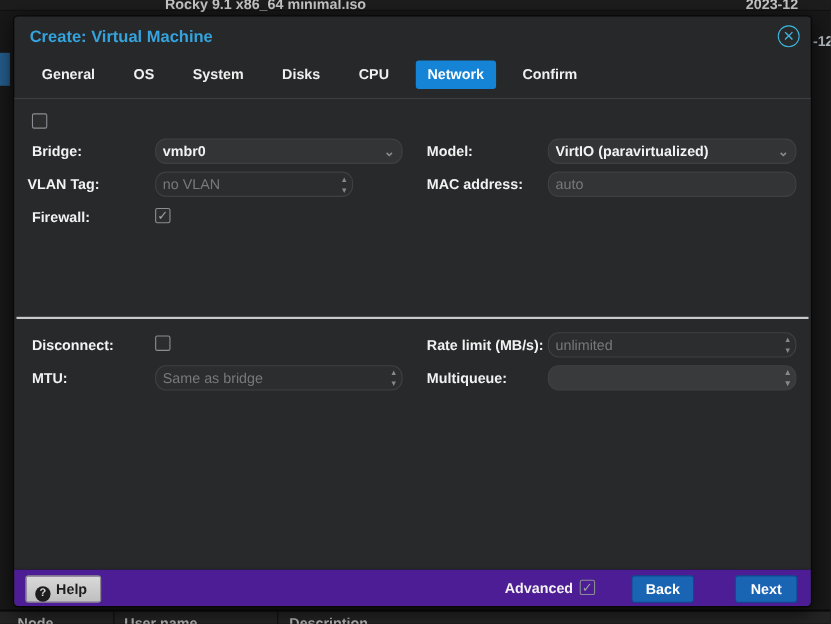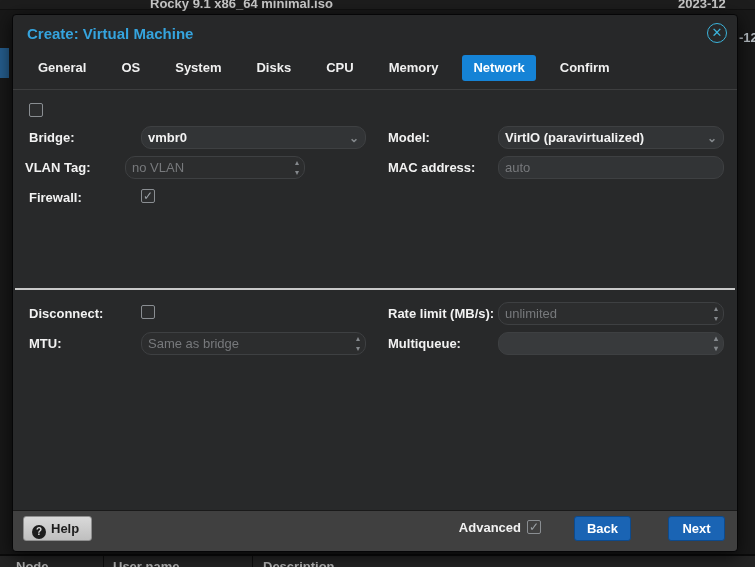--- a/index.html
+++ b/index.html
@@ -47,21 +47,21 @@
   .chev { position:absolute; right:6px; top:4px; color:#85898d; font-size:12px; line-height:14px; }
   .spin { position:absolute; right:5px; top:1px; display:flex; flex-direction:column; color:#85898d;
           font-size:8px; line-height:10px; text-align:center; }
 
   .cb { position:absolute; width:14px; height:14px; border:1px solid #8a8e92; border-radius:2px;
         background:#2c2d2e; color:#9aa0a5; font-size:12px; line-height:13px; text-align:center;
         cursor:pointer; }
 
   .separator { position:absolute; left:2px; right:2px; top:198px; height:2px; background:#c9c9c9; }
 
-  .footer { position:absolute; left:0; right:0; bottom:0; height:41px; background:#404040;
+  .footer { position:absolute; left:0; right:0; bottom:0; height:34px; background:#4c1d95;
             border-top:1px solid #1a1a1a; border-radius:0 0 4px 4px; }
   .help-btn { position:absolute; left:10px; top:5px; height:25px; padding:0 12px 0 8px;
               background:linear-gradient(#d9d9d9,#bfbfbf); border:1px solid #8f8f8f; border-radius:3px;
               color:#1d1d1d; font-weight:bold; line-height:23px; cursor:pointer; }
   .help-ico { display:inline-block; width:14px; height:14px; background:#1d1d1d; color:#d9d9d9;
               border-radius:50%; font-size:10px; line-height:14px; text-align:center; margin-right:5px;
               vertical-align:-2px; }
   .adv-lbl { position:absolute; right:216px; top:9px; font-weight:bold; color:#f2f2f2; }
   .adv-cb { right:196px; top:9px; position:absolute; width:14px; height:14px; border:1px solid #8a8e92;
             border-radius:2px; color:#9aa0a5; font-size:12px; line-height:13px; text-align:center; cursor:pointer; }
@@ -93,21 +93,20 @@
 
     <div class="dlg-title">Create: Virtual Machine</div>
     <div class="close-btn">✕</div>
 
     <div class="tabs">
       <div class="tab">General</div>
       <div class="tab">OS</div>
       <div class="tab">System</div>
       <div class="tab">Disks</div>
       <div class="tab">CPU</div>
-      <div class="tab">Memory</div>
       <div class="tab active">Network</div>
       <div class="tab">Confirm</div>
     </div>
 
     <div class="body">
 
       <div class="cb" style="left:16px; top:13px;">
         <span></span>
       </div>
 
@@ -116,21 +115,21 @@
         <span class="val">vmbr0</span>
         <span class="chev">⌄</span>
       </div>
       <div class="lbl" style="left:375px; top:40px;">Model:</div>
       <div class="field" style="left:485px; top:36px; width:226px;">
         <span class="val">VirtIO (paravirtualized)</span>
         <span class="chev">⌄</span>
       </div>
 
       <div class="lbl" style="left:12px; top:70px;">VLAN Tag:</div>
-      <div class="field disabled" style="left:112px; top:66px; width:180px;">
+      <div class="field disabled" style="left:128px; top:66px; width:180px;">
         <span class="placeholder">no VLAN</span>
         <span class="spin">
             <span>▴</span>
             <span>▾</span>
           </span>
       </div>
       <div class="lbl" style="left:375px; top:70px;">MAC address:</div>
       <div class="field" style="left:485px; top:66px; width:226px;">
         <span class="placeholder">auto</span>
       </div>

